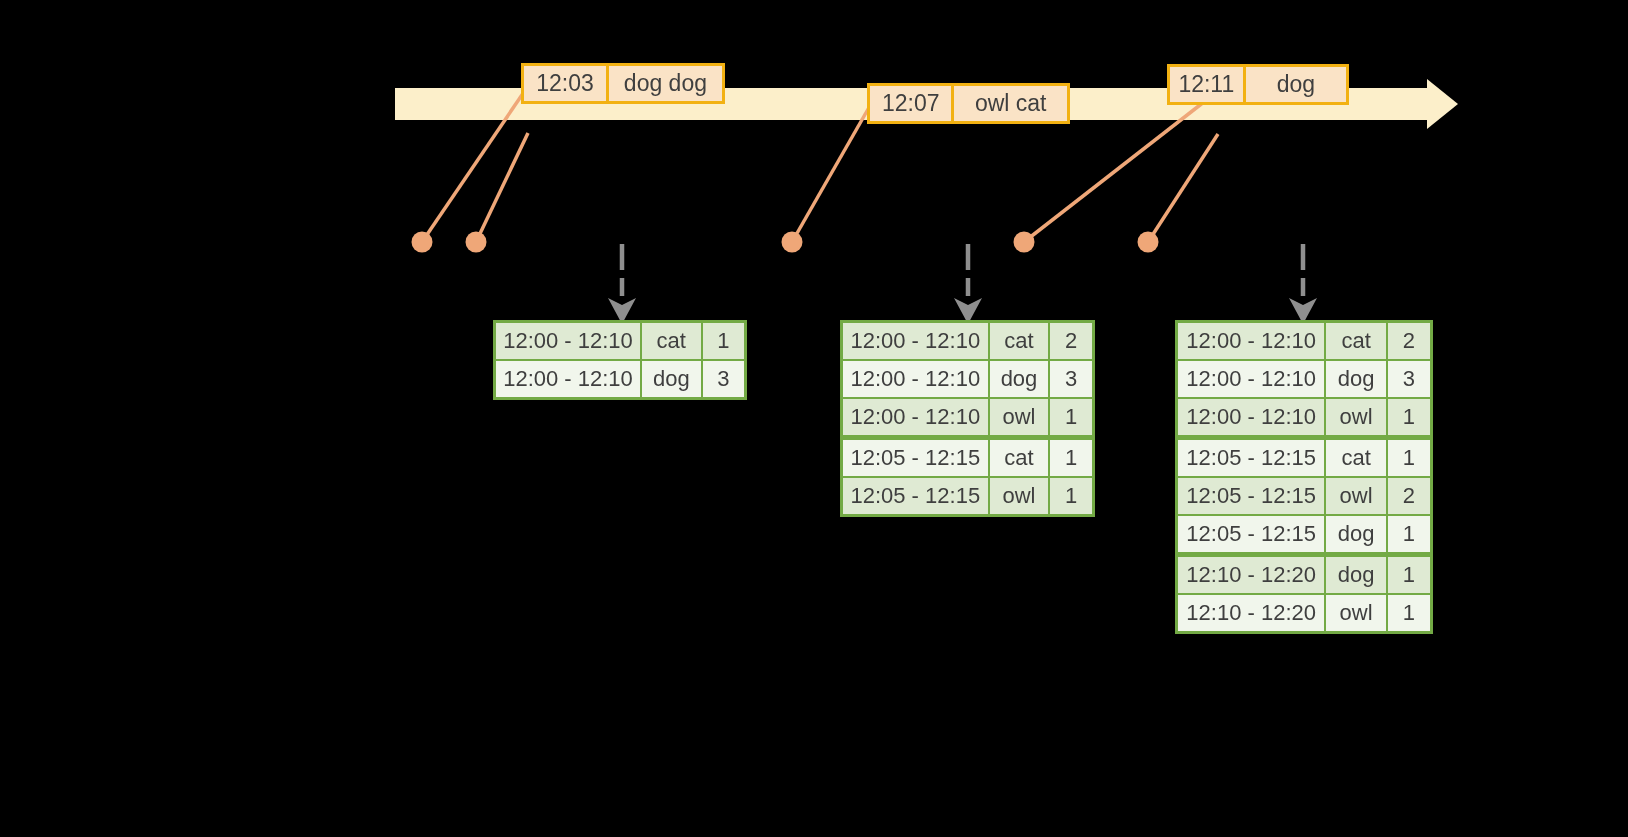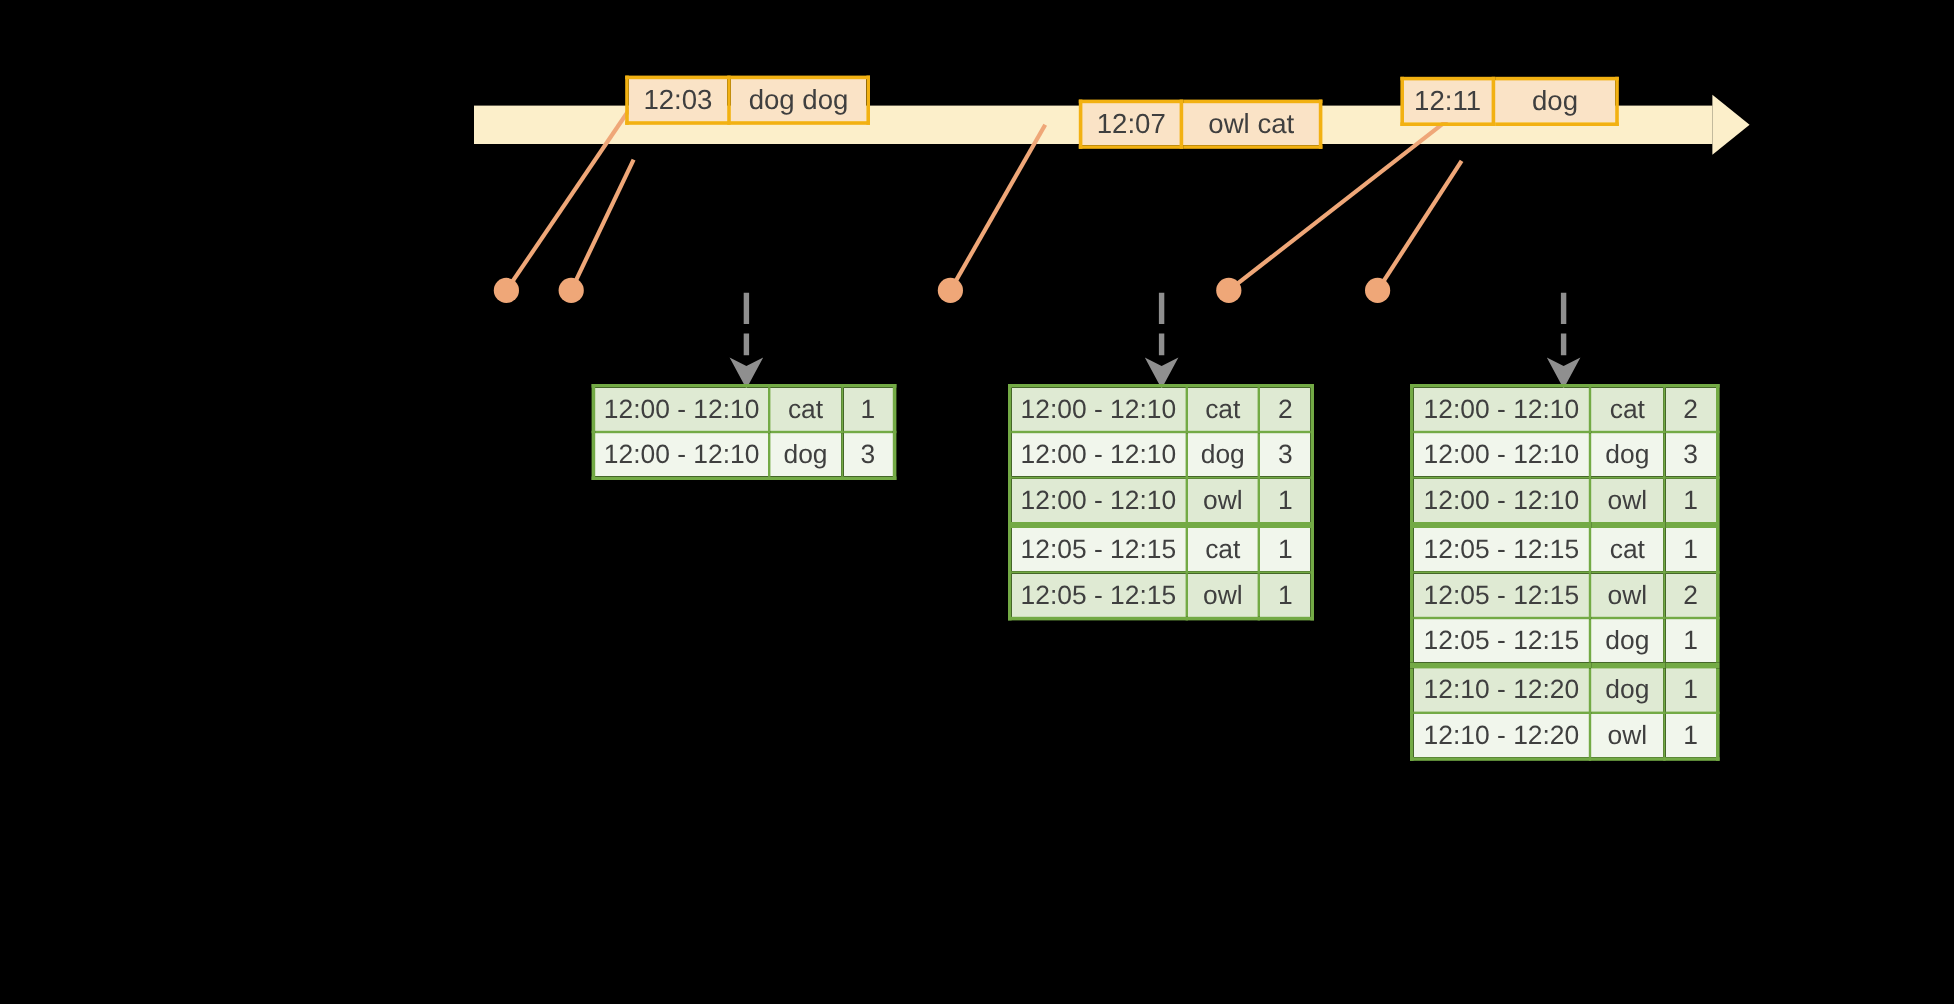--- a/index.html
+++ b/index.html
@@ -35,21 +35,21 @@
   
   .event-tbl table{border:3px solid var(--color-event-border);}
   .event-tbl td{
     border:3px solid var(--color-event-border);
     height:35px;text-align:center;vertical-align:middle;
     font-size:23px;line-height:1;padding:0;overflow:hidden;white-space:nowrap;
   }
   .event-tbl tbody tr:nth-of-type(odd) td{background:var(--color-event-row-dark);}
   .event-tbl tbody tr:nth-of-type(even) td{background:var(--color-event-row-light);}
   .et-1{left:521px;top:63px;width:204px;}
-  .et-2{left:867px;top:83px;width:203px;margin-left:32px;}
+  .et-2{left:867px;top:83px;width:203px;}
   .et-3{left:1167px;top:64px;width:182px;}
   .event-tbl .c-time{width:42%;}
   .event-tbl .c-words{width:58%;}
 
   
   .result-tbl table{border:3px solid var(--color-result-border);}
   .result-tbl td{
     border:2px solid var(--color-result-border);
     height:36px;text-align:center;vertical-align:middle;
     font-size:22px;line-height:1;padding:0;overflow:hidden;white-space:nowrap;

